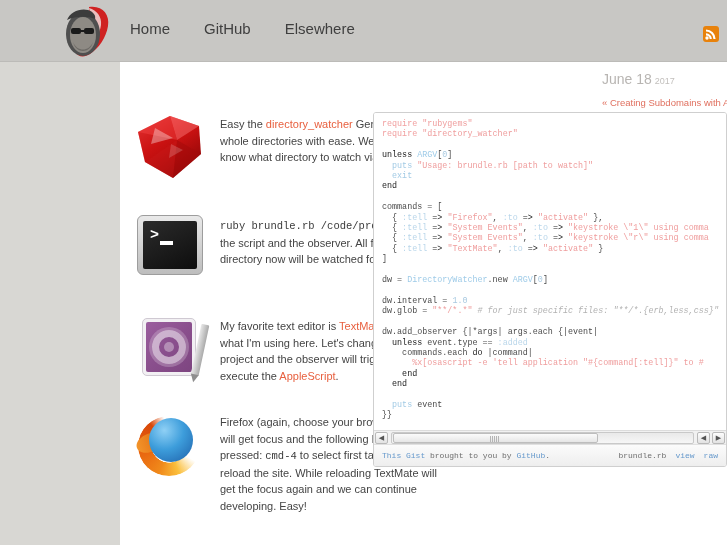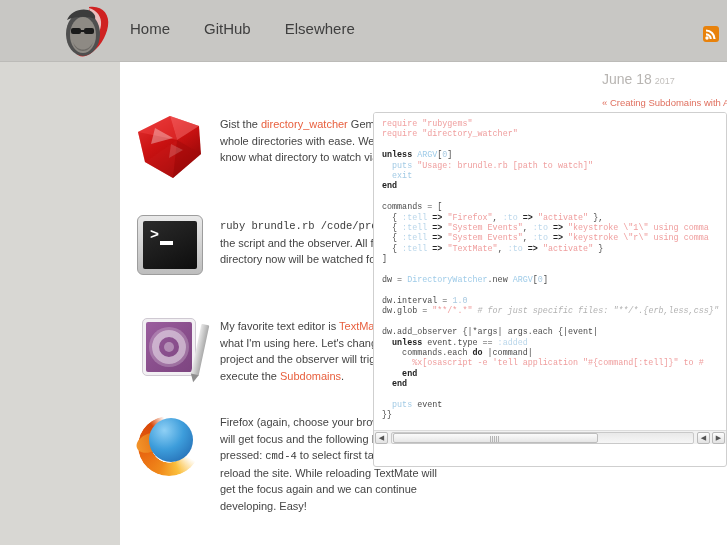--- a/index.html
+++ b/index.html
@@ -199,21 +199,21 @@
     height: 320px;
     overflow: hidden;
     padding: 6px 0 0 8px;
     background: #ffffff;
     font-family: "Liberation Mono", monospace;
     font-size: 8.4px;
     line-height: 10.4px;
     white-space: pre;
     color: #444444;
   }
-  .gist-code .kw { color: #222222; font-weight: bold; }
+  .gist-code .kw { color: #222222; font-weight: normal; }
   .gist-code .req { color: #f1a0a0; }
   .gist-code .str { color: #ef9d9d; }
   .gist-code .cls { color: #9ecbe8; text-align: center; }
   .gist-code .sym { color: #b9d6ea; }
   .gist-code .num { color: #a8c9e0; }
   .gist-code .cmt { color: #b2b2b2; font-style: italic; }
   .gist-code .mth { color: #a3cbe5; margin-top: 20px; }
   .gist-code .pln { color: #4c4c4c; }
 
   .gist-scroll {
@@ -330,21 +330,21 @@
               <path d="M3 18 L35 2 L42 26 Z" fill="#e03434" opacity=".6"></path>
               <path d="M42 26 L66 40 L38 64 Z" fill="#a40b0b" opacity=".55"></path>
               <path d="M10 48 L42 26 L38 64 Z" fill="#c11616" opacity=".5"></path>
               <path d="M3 18 L42 26 L10 48 Z" fill="#b81010" opacity=".4"></path>
               <path d="M20 14 L38 24 L16 30 Z" fill="#ffffff" opacity=".35"></path>
               <path d="M36 30 L48 36 L34 44 Z" fill="#ffffff" opacity=".18"></path>
             </svg>
           </div>
         </div>
         <div class="text-cell">
-          <span>Gist the </span><span class="hl">directory_watcher</span><span> Gem we can watch whole directories with ease. We let our script know what directory to watch via a argument.</span>
+          <span>Easy the </span><span class="hl">directory_watcher</span><span> Gem we can watch whole directories with ease. We let our script know what directory to watch via a argument.</span>
         </div>
       </div>
 
       <div class="row" style="height:95px">
         <div class="icon-cell">
           <div class="term-ic">
             <div class="term-scr"></div>
           </div>
         </div>
         <div class="text-cell">
@@ -357,21 +357,21 @@
           <div class="tm-ic">
             <div class="tm-doc">
               <div class="tm-inner">
                 <div class="tm-gear"></div>
               </div>
             </div>
             <div class="tm-pen"></div>
           </div>
         </div>
         <div class="text-cell">
-          <span>My favorite text editor is </span><span class="hl">TextMate</span><span> so that's what I'm using here. Let's change a file in the project and the observer will trigger and execute the </span><span class="hl">Subdomains</span><span>.</span>
+          <span>My favorite text editor is </span><span class="hl">TextMate</span><span> so that's what I'm using here. Let's change a file in the project and the observer will trigger and execute the </span><span class="hl">AppleScript</span><span>.</span>
         </div>
       </div>
 
       <div class="row" style="height:100px">
         <div class="icon-cell">
           <div class="ff-ic">
             <div class="ff-flame"></div>
             <div class="ff-tail"></div>
             <div class="ff-globe"></div>
           </div>
@@ -388,18 +388,26 @@
           <div class="sb-btn">◀</div>
           <div class="sb-track">
             <div class="sb-thumb">
               <div class="sb-grip"></div>
             </div>
           </div>
           <div class="sb-btn">◀</div>
           <div class="sb-btn">▶</div>
         </div>
 
+        <div class="gist-foot">
+          <div><a href="#">This Gist</a><span> brought to you by </span><a href="#">GitHub</a><span>.</span></div>
+          <div class="right">
+            <span>brundle.rb</span>
+            <a href="#">view</a>
+            <a href="#">raw</a>
+          </div>
+        </div>
       </div>
 
       <div class="filler"></div>
     </div>
   </div>
 </div>
 
 </body></html>

